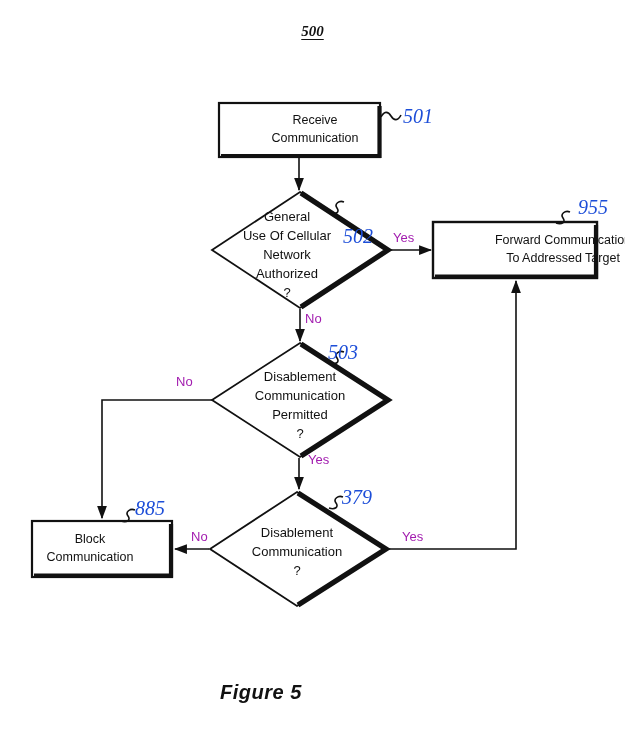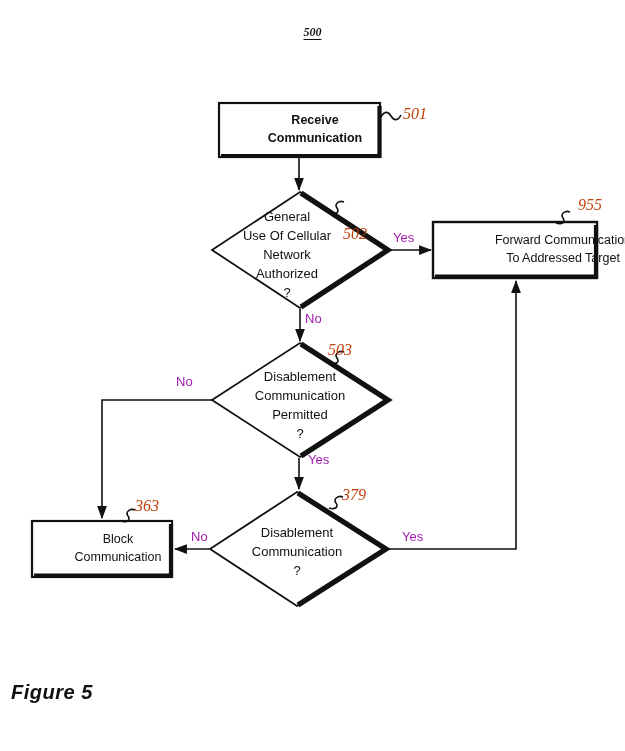--- a/index.html
+++ b/index.html
@@ -30,41 +30,42 @@
     position:absolute;
     font-size:13px;
     color:#a21caf;
     white-space:nowrap;
     text-align:right;
   }
   .ref-label{
     position:absolute;
     font-family:"Liberation Serif", serif;
     font-style:italic;
-    font-size:16px;
-    color:#c2410c;
+    font-size:20px;
+    color:#1d4ed8;
     white-space:nowrap;
   }
   .fig-number{
     position:absolute;
     left:0;top:22px;width:625px;
     text-align:center;
   }
   .fig-number span{
     font-family:"Liberation Serif", serif;
     font-style:italic;
     font-weight:bold;
-    font-size:12px;
+    font-size:15px;
     text-decoration:underline;
     text-underline-offset:3px;
     margin-top:16px;
   }
   .caption{
     position:absolute;
-    left:11px;top:681px;width:522px;
+    left:0;top:681px;width:522px;
+    text-align:center;
     font-family:"Liberation Sans", sans-serif;
     font-style:italic;
     font-weight:bold;
     font-size:20px;
     letter-spacing:0.5px;
   }
 </style>
 </head>
 <body>
 
@@ -108,48 +109,48 @@
     <path d="m330,363 c6,2 10,-1 7,-5 c-3,-4 2,-8 7,-6" fill="none" stroke="#111" stroke-width="1.6"></path>
     <path d="m329,508 c6,2 10,-1 7,-5 c-3,-4 2,-8 7,-6" fill="none" stroke="#111" stroke-width="1.6"></path>
     <path d="m556,223 c6,2 10,-1 7,-5 c-3,-4 2,-8 7,-6" fill="none" stroke="#111" stroke-width="1.6"></path>
     <path d="m121,521 c6,2 10,-1 7,-5 c-3,-4 2,-8 7,-6" fill="none" stroke="#111" stroke-width="1.6"></path>
   </svg>
 
   <div class="fig-number">
     <span>500</span>
   </div>
 
-  <div class="txt node-label" style="left:219px;top:112px;width:192px;font-weight:bold;">Receive
+  <div class="txt node-label" style="left:219px;top:112px;width:192px;">Receive
 Communication</div>
   <div class="txt diamond-label" style="left:212px;top:207px;width:150px;">General
 Use Of Cellular
 Network
 Authorized
 ?</div>
   <div class="txt diamond-label" style="left:225px;top:367px;width:150px;">Disablement
 Communication
 Permitted
 ?</div>
   <div class="txt diamond-label" style="left:222px;top:523px;width:150px;">Disablement
 Communication
 ?</div>
   <div class="txt node-label" style="left:433px;top:232px;width:164px;padding-left:48px;">Forward Communication
 To Addressed Target</div>
-  <div class="txt node-label" style="left:48px;top:531px;width:140px;">Block
+  <div class="txt node-label" style="left:20px;top:531px;width:140px;">Block
 Communication</div>
 
   <div class="edge-label" style="left:393px;top:230px;">Yes</div>
   <div class="edge-label" style="left:305px;top:311px;">No</div>
   <div class="edge-label" style="left:176px;top:374px;">No</div>
   <div class="edge-label" style="left:308px;top:452px;">Yes</div>
   <div class="edge-label" style="left:191px;top:529px;">No</div>
   <div class="edge-label" style="left:402px;top:529px;">Yes</div>
 
   <div class="ref-label" style="left:403px;top:105px;">501</div>
   <div class="ref-label" style="left:343px;top:189px;margin-top:36px;">502</div>
   <div class="ref-label" style="left:328px;top:341px;">503</div>
   <div class="ref-label" style="left:342px;top:486px;">379</div>
   <div class="ref-label" style="left:578px;top:196px;">955</div>
-  <div class="ref-label" style="left:135px;top:497px;">363</div>
+  <div class="ref-label" style="left:135px;top:497px;">885</div>
 
   <div class="caption">Figure 5</div>
 
 </div>
 
 </body></html>

